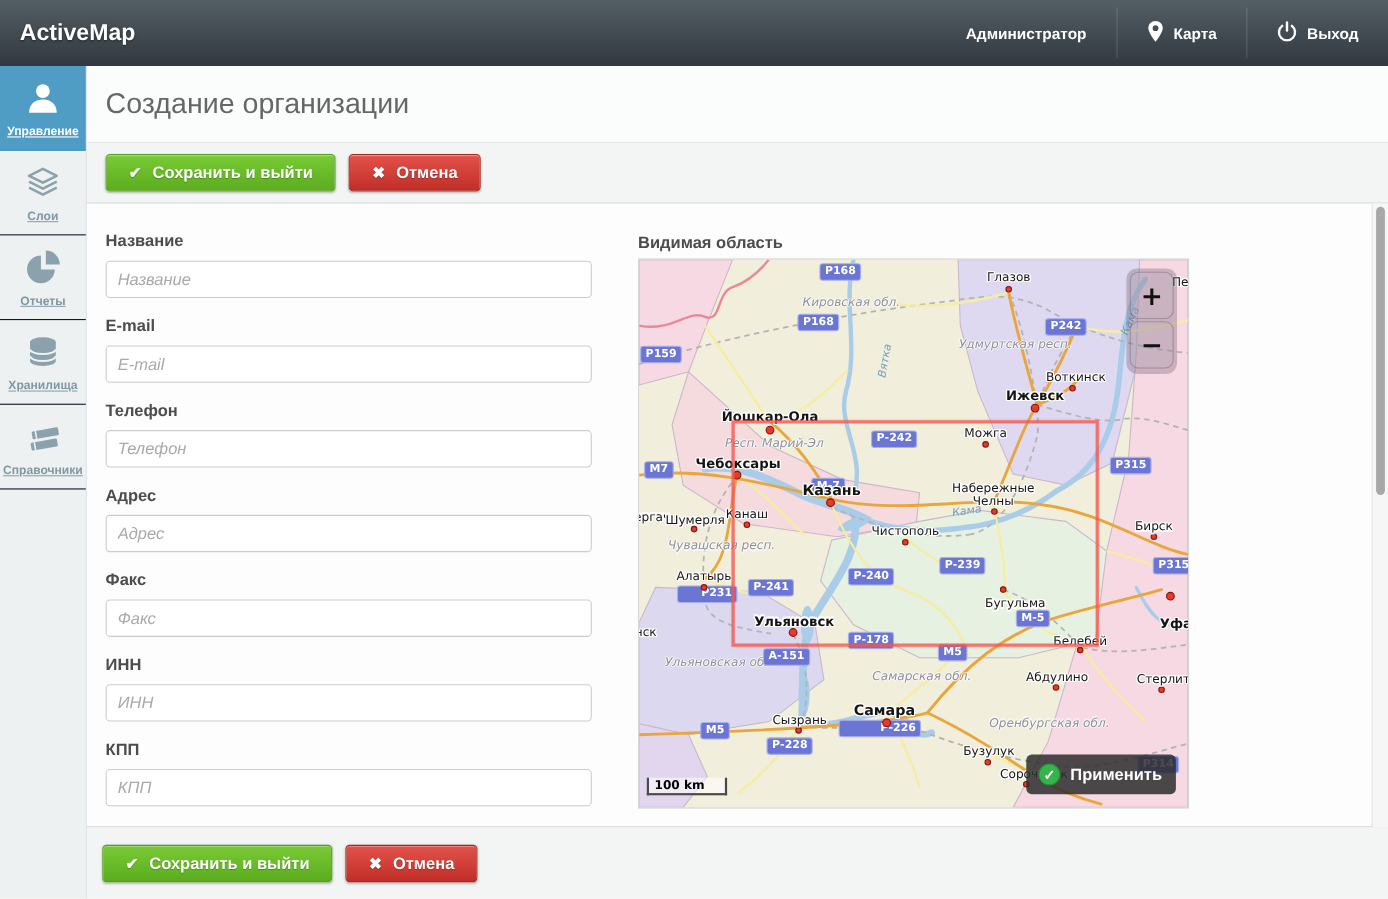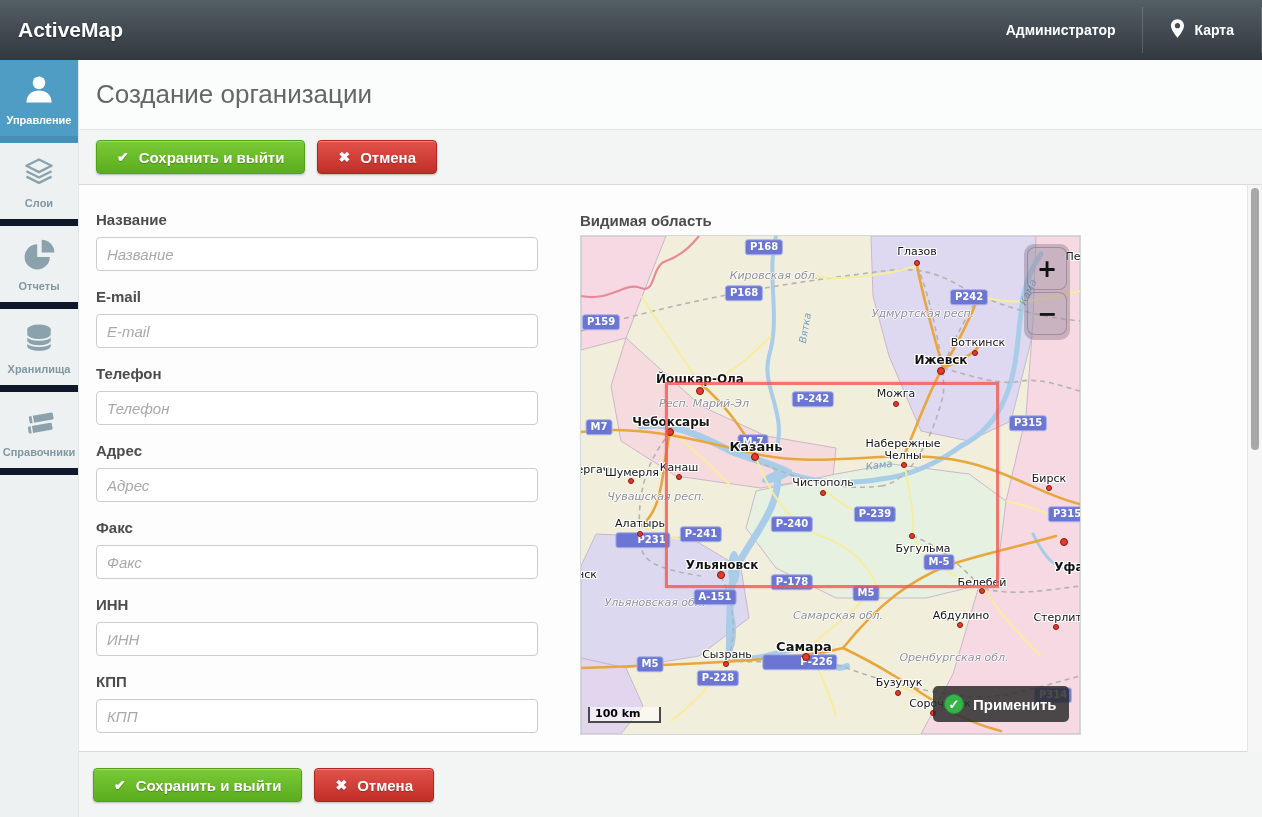--- a/index.html
+++ b/index.html
@@ -13,22 +13,22 @@
         font-size:21px;font-weight:bold;text-shadow:0 1px 2px rgba(0,0,0,.5);}
   .tb-right{position:absolute;right:0;top:0;height:60px;display:flex;align-items:center;}
   .tb-item{display:flex;align-items:center;gap:9px;color:#fff;font-size:14px;
            font-weight:bold;padding:0 27px;height:60px;cursor:pointer;}
   .tb-sep{width:1px;height:46px;background:rgba(255,255,255,0.16);}
 
   
   .sidebar{position:absolute;left:0;top:60px;width:78px;bottom:0;background:#eef1f2;
            border-right:1px solid #e1e5e6;z-index:20;}
   .side-item{display:flex;flex-direction:column;align-items:center;
-             padding:12px 0 10px;border-bottom:7px solid #0f172a;
-             color:#8ba2ad;cursor:pointer;}
+             padding:12px 0 10px;border-bottom:1px solid #0f172a;
+             color:#8ba2ad;cursor:pointer;text-decoration:underline;}
   .side-item .s-label{font-size:11px;font-weight:bold;margin-top:6px;color:#7f97a2;}
   .side-item svg{display:block;}
   .side-item.active{background:#4f9dc4;border-bottom-color:#4590b6;color:#fff;}
   .side-item.active .s-label{color:#fff;}
   .side-item .sep-arc{stroke:#eef1f2;}
 
   
   .page-header{position:absolute;left:78px;top:60px;right:0;height:69px;background:#fbfcfc;
                border-bottom:1px solid #e4e4e4;z-index:5;}
   .page-title{position:absolute;left:18px;top:0;line-height:69px;font-size:26px;color:#666;}
@@ -115,20 +115,27 @@
       <span>Администратор</span>
     </div>
     <div class="tb-sep"></div>
     <div class="tb-item">
       <span><svg width="15" height="21" viewBox="0 0 24 32">
             <path d="M12 1C6 1 1.5 5.6 1.5 11.3 1.5 19 12 31 12 31s10.5-12 10.5-19.7C22.5 5.6 18 1 12 1zm0 14.6a4.2 4.2 0 1 1 0-8.4 4.2 4.2 0 0 1 0 8.4z" fill="#fff"></path>
           </svg></span>
       <span>Карта</span>
     </div>
     <div class="tb-sep"></div>
+    <div class="tb-item">
+      <span><svg width="18" height="19" viewBox="0 0 24 26">
+            <path d="M12 2v10" stroke="#fff" stroke-width="3" stroke-linecap="round" fill="none"></path>
+            <path d="M6 6.2a10 10 0 1 0 12 0" stroke="#fff" stroke-width="3" stroke-linecap="round" fill="none"></path>
+          </svg></span>
+      <span>Выход</span>
+    </div>
   </div>
 </div>
 
 <div class="sidebar">
   <div class="side-item active">
     <span>
         <svg width="36" height="36" viewBox="0 0 40 40">
           <circle cx="20" cy="12" r="7" fill="currentColor"></circle>
           <path d="M6 34c0-9 6.3-13.5 14-13.5S34 25 34 34z" fill="currentColor"></path>
         </svg>

